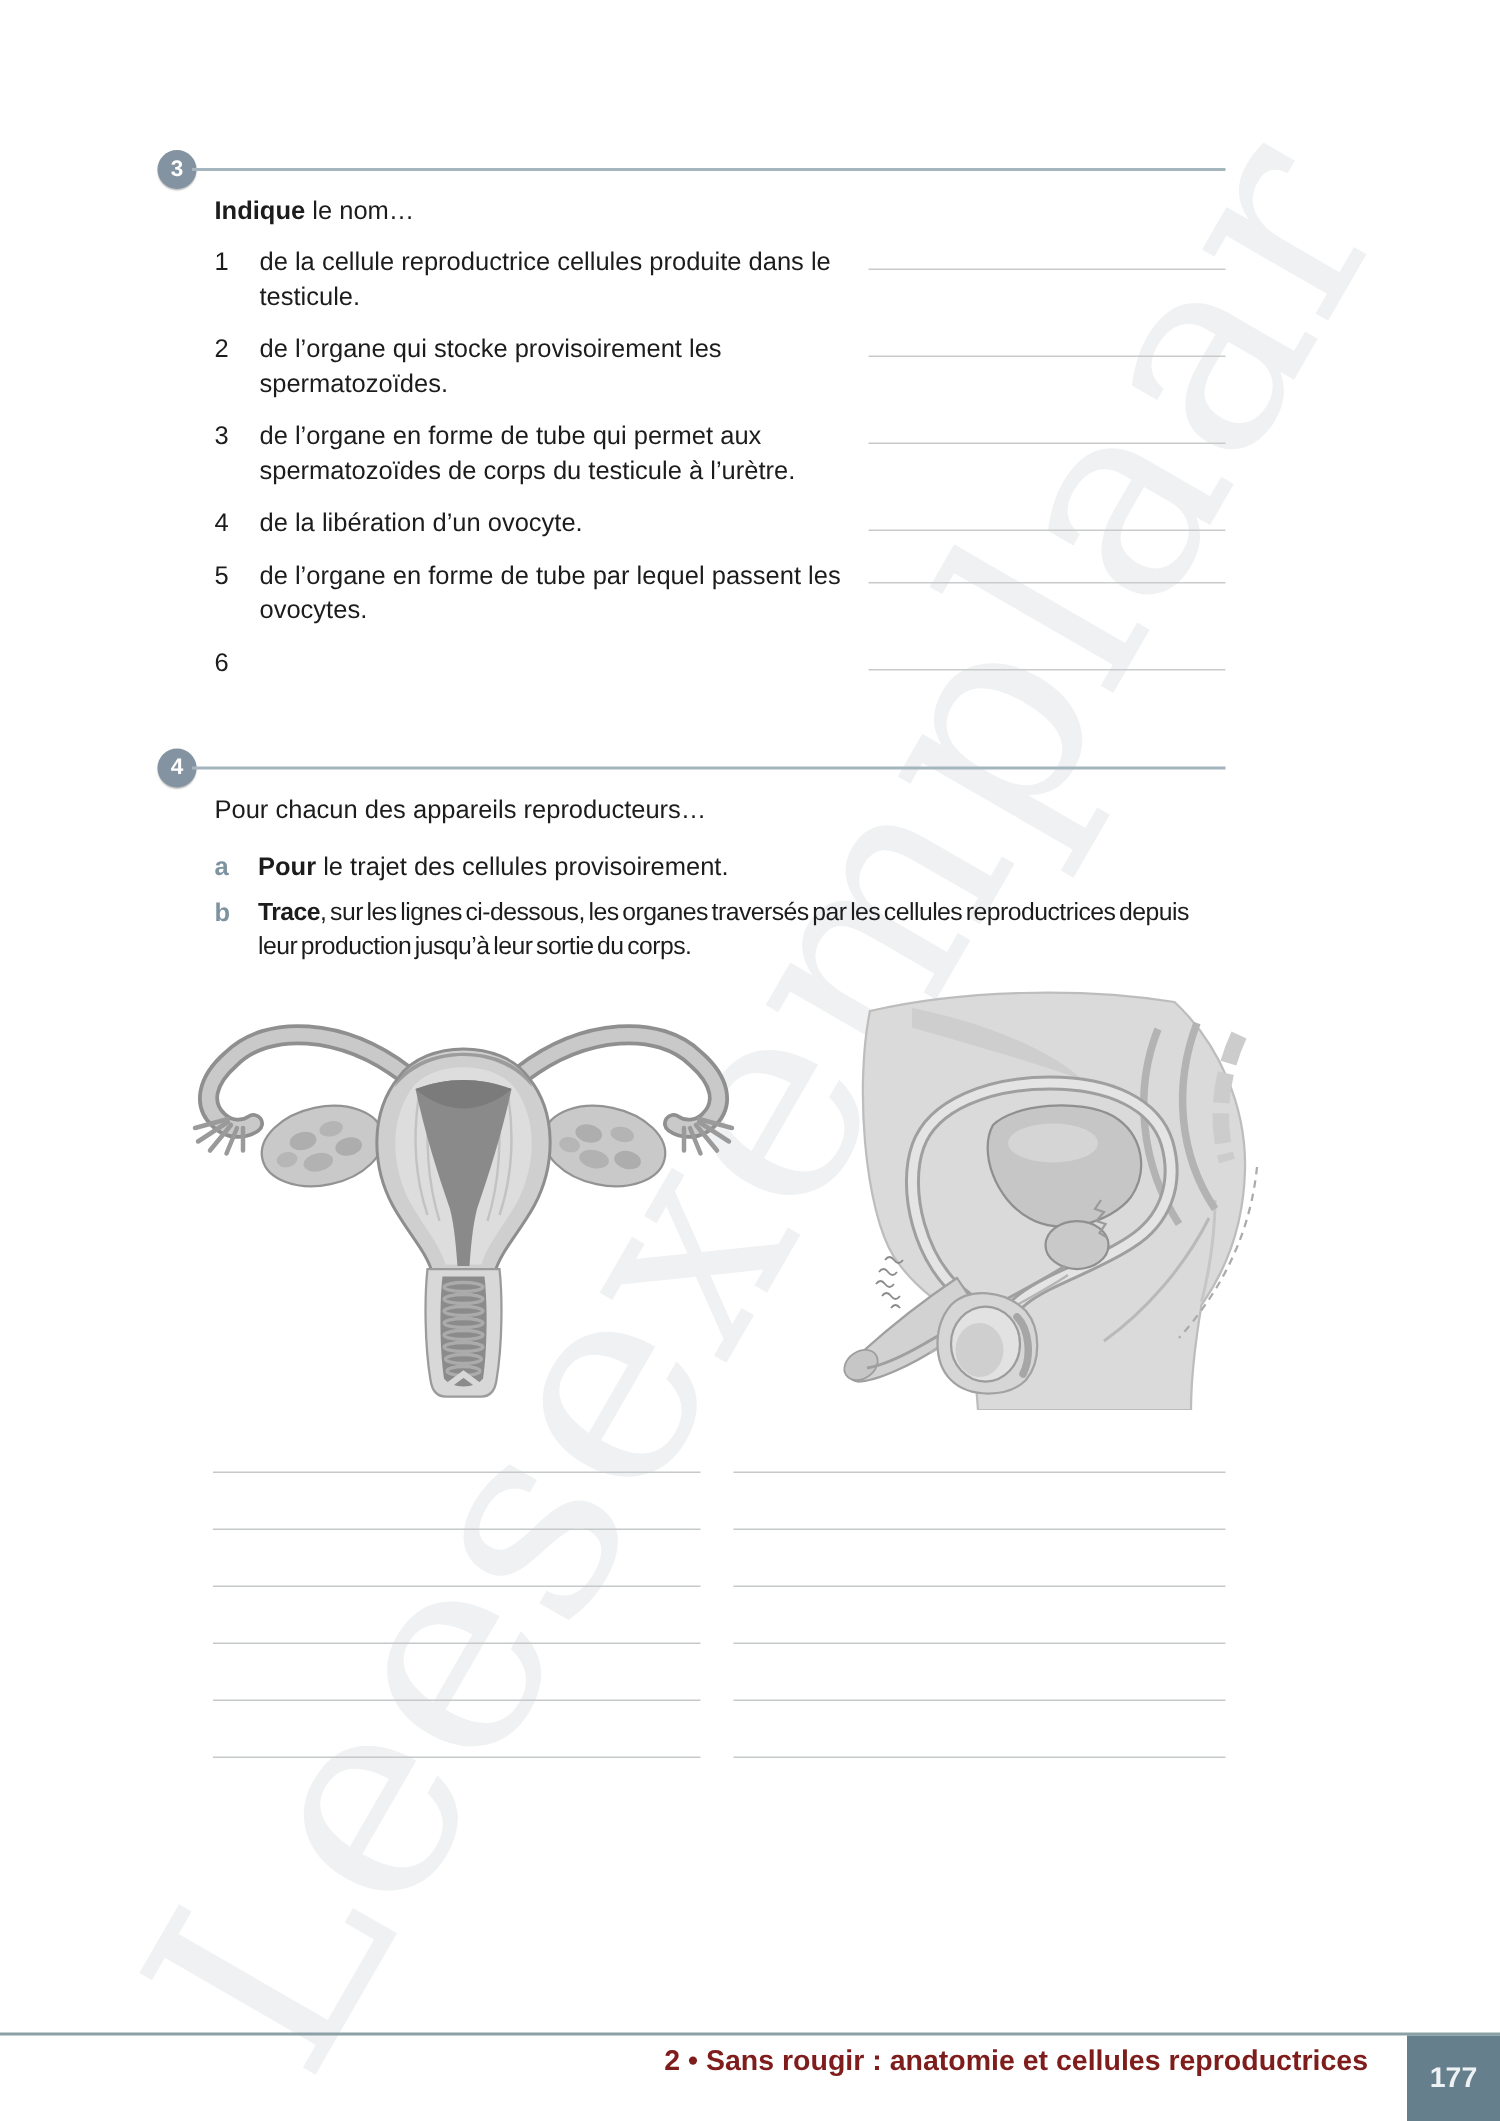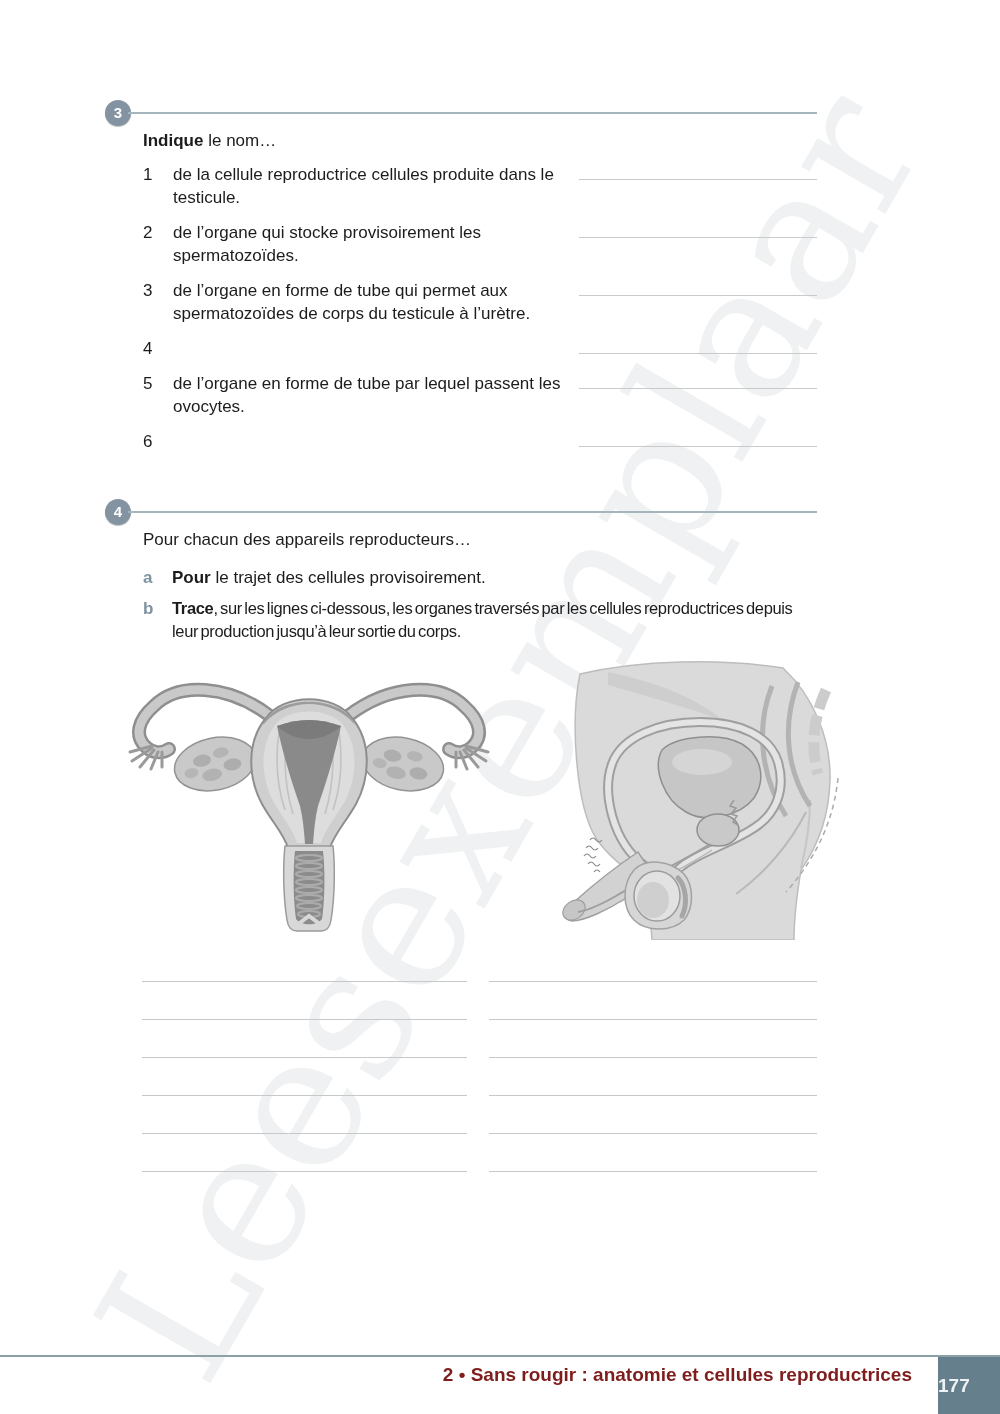--- a/index.html
+++ b/index.html
@@ -42,21 +42,21 @@
   .wcol{display:flex;flex-direction:column;}
   .wcol.left{width:325px;}
   .wcol.right{width:328px;margin-left:22px;}
   .wline{height:37px;border-bottom:1.5px solid #c6c9c9;}
   .footer-rule{position:absolute;left:0;top:1355px;width:1000px;height:2px;background:#8ba1a6;z-index:1;}
   .footer-text{
     position:absolute;right:88px;top:1364px;font-size:19px;font-weight:bold;color:#7f1d1d;z-index:1;
   }
   .pagenum-box{
     position:absolute;right:0;top:1357px;width:62px;height:57px;background:#657f8c;z-index:2;
-    display:flex;align-items:center;justify-content:flex-start;
+    display:flex;align-items:center;justify-content:center;
   }
   .pagenum{color:#eef2f4;font-weight:bold;font-size:19px;}
 </style>
 </head>
 <body>
 
 <div class="page">
 
   <div class="watermark">Leesexemplaar</div>
 
@@ -78,20 +78,21 @@
         <div class="txt">de l’organe qui stocke provisoirement les spermatozoïdes.</div>
         <div class="blank"></div>
       </div>
       <div class="item">
         <div class="num">3</div>
         <div class="txt">de l’organe en forme de tube qui permet aux spermatozoïdes de corps du testicule à l’urètre.</div>
         <div class="blank"></div>
       </div>
       <div class="item">
         <div class="num">4</div>
+        <div class="txt">de la libération d’un ovocyte.</div>
         <div class="blank"></div>
       </div>
       <div class="item">
         <div class="num">5</div>
         <div class="txt">de l’organe en forme de tube par lequel passent les ovocytes.</div>
         <div class="blank"></div>
       </div>
       <div class="item">
         <div class="num">6</div>
         <div class="blank"></div>

